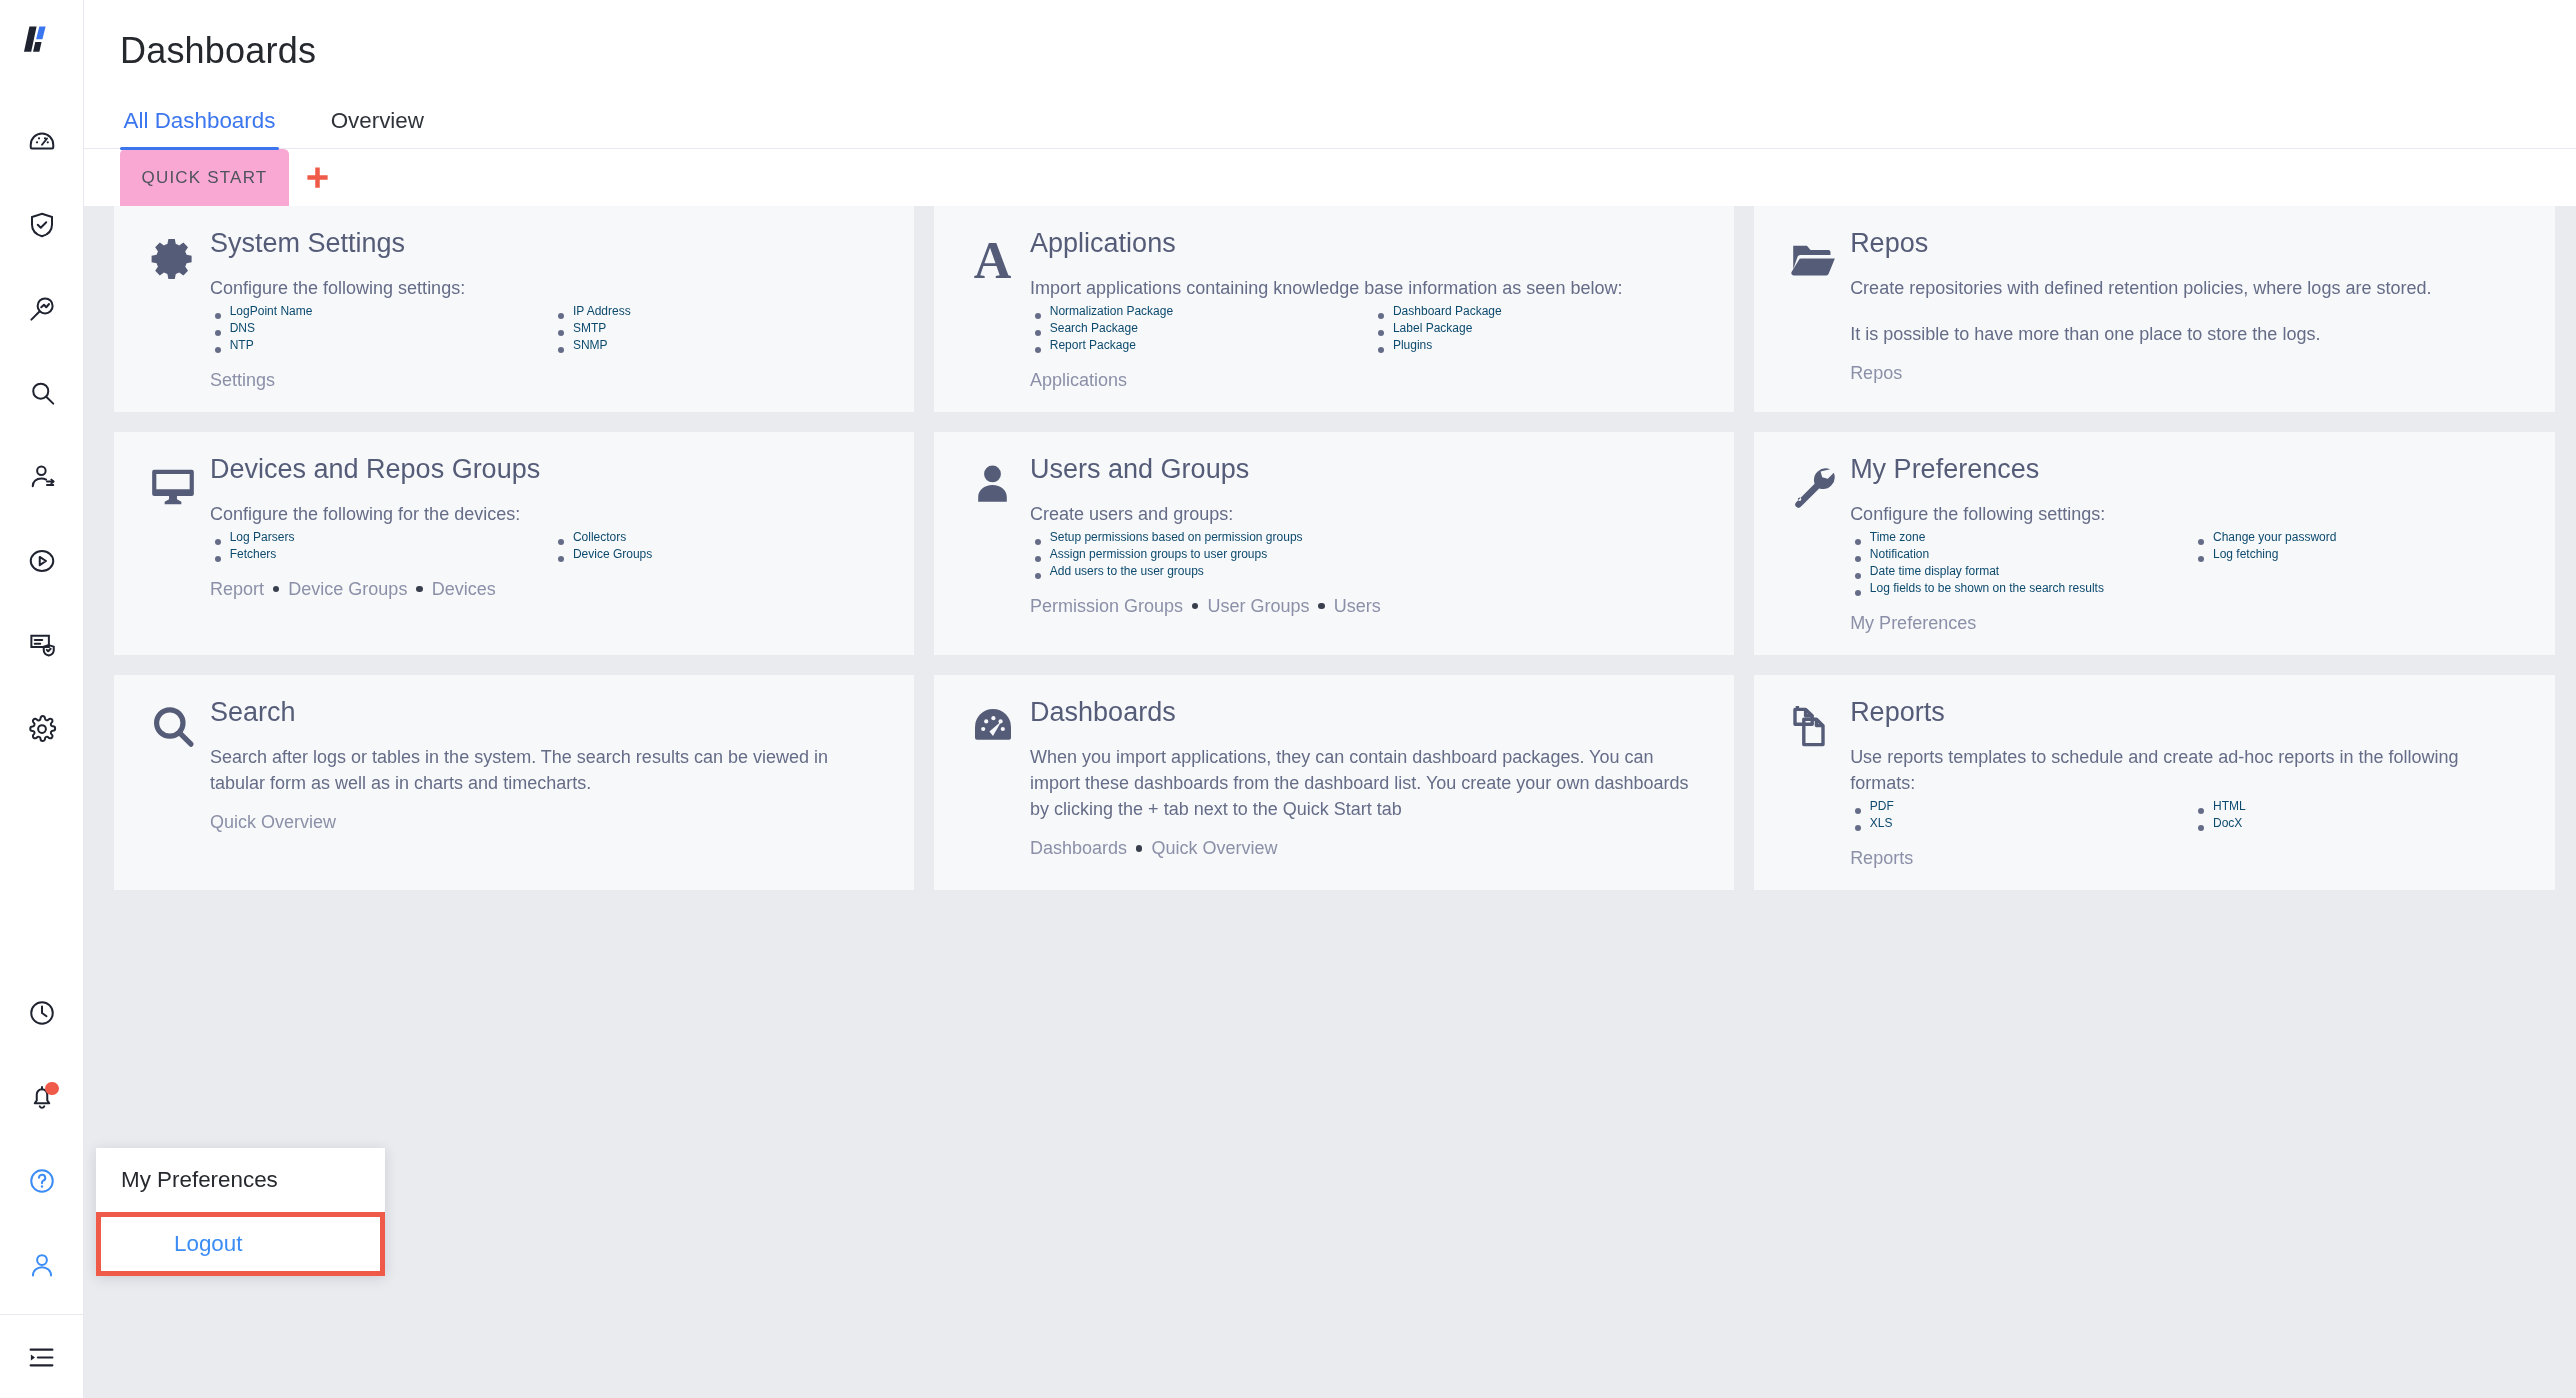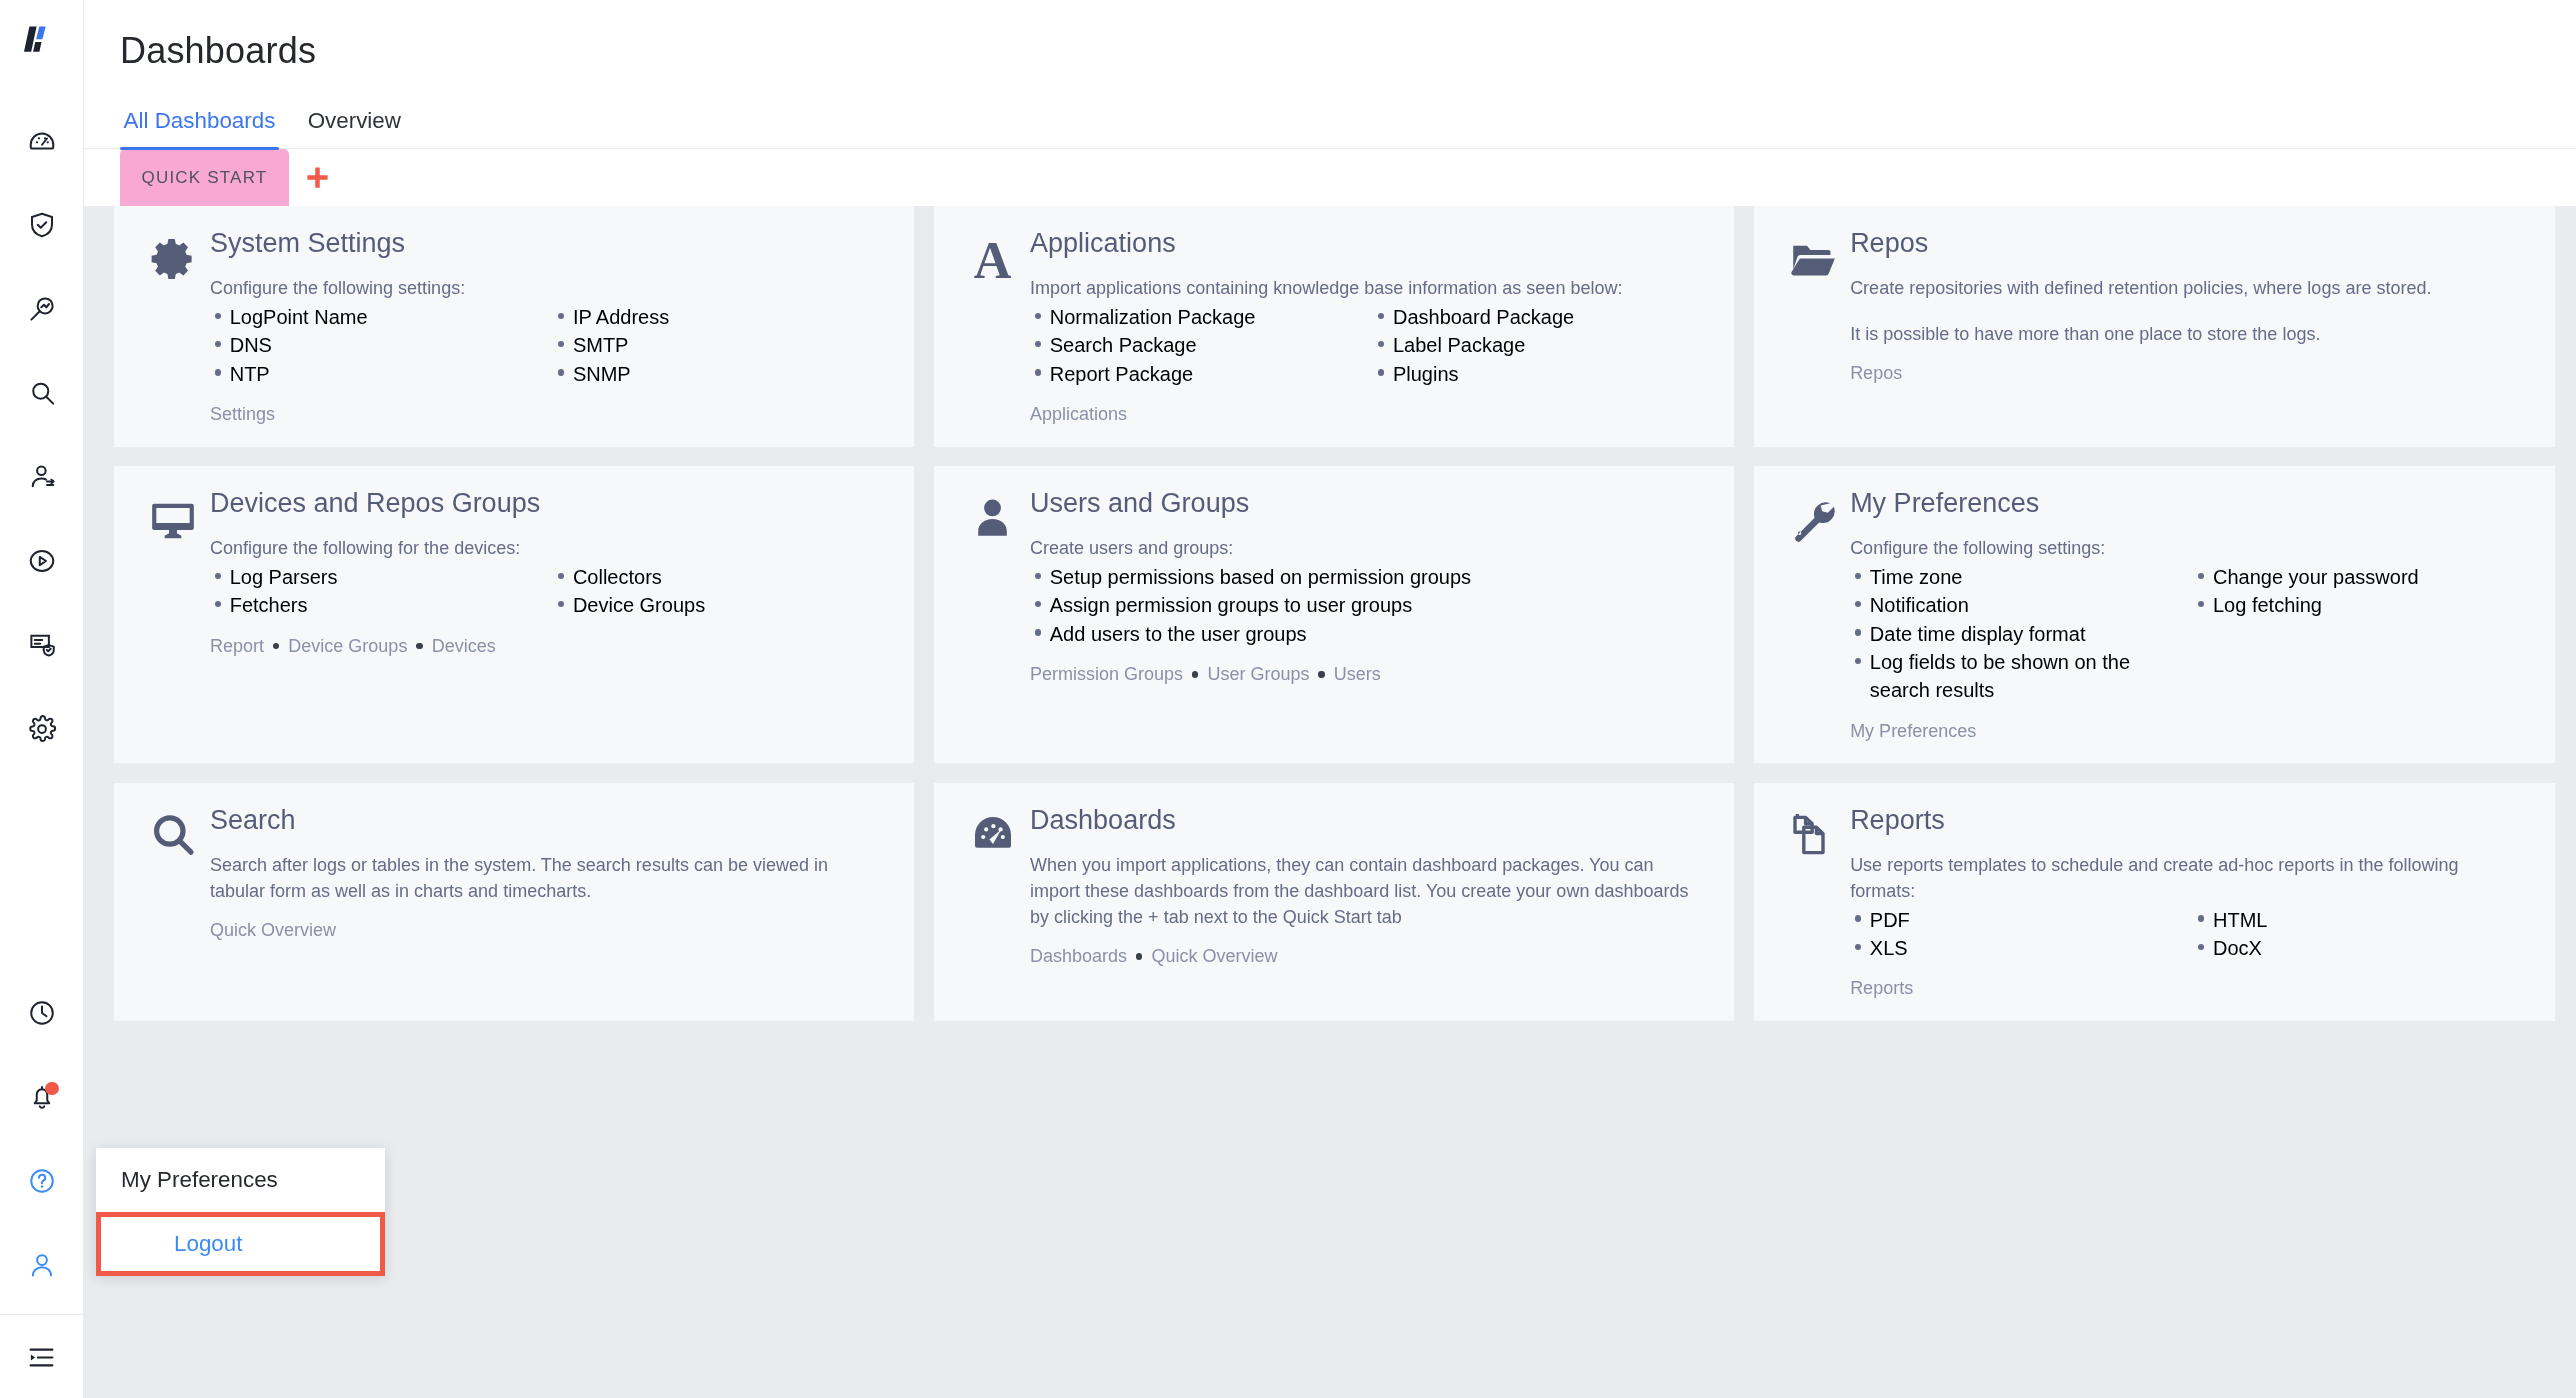--- a/index.html
+++ b/index.html
@@ -38,21 +38,21 @@
   }
 
   
   .main { flex: 1 1 auto; display: flex; flex-direction: column; min-width: 0;
           background:#ffffff; }
 
   .page-head { padding: 30px 0 0 36px; }
   .page-title { font-size: 36px; color: #25282d; font-weight: 400; letter-spacing: 0.2px; }
 
   .tabs-row {
-    display: flex; align-items: flex-end; gap: 25px;
+    display: flex; align-items: flex-end; gap: 48px;
     padding: 0 0 0 36px; margin-top: 27px;
     border-bottom: 0.9px solid #e7e9ee;
     text-align: center;
   }
   .tab {
     font-size: 22.4px; color: #2f333a; padding: 9px 3.6px 14.3px 3.6px;
     cursor: pointer; position: relative; font-weight: 400;
   }
   .tab.active { color: #3b76ef; }
   .tab.active::after {
@@ -111,21 +111,21 @@
   }
   .card-desc p { margin: 16px 0 0 0; }
   .card-desc p + p { margin-top: 19.7px; }
   .bullets {
     display: grid; grid-template-columns: 1fr 1fr;
     column-gap: 9px; margin-top: 1.8px;
   }
   .bullets.single-col { grid-template-columns: 1fr; }
   .bullets ul { list-style: none; }
   .bullets li {
-    font-size: 20px; color: #000000; line-height: 1.42;
+    font-size: 12px; color: #0c4a6e; line-height: 1.42;
     position: relative; padding-left: 19.7px;
   }
   .bullets li::before {
     content: ""; position: absolute; left: 4.5px; top: 9.8px;
     width: 6.3px; height: 6.3px; border-radius: 50%; background: #656c87;
   }
   .card-links {
     margin-top: 16px; font-size: 18px; color: #8b90a8;
     display: flex; flex-wrap: wrap; align-items: center;
   }

